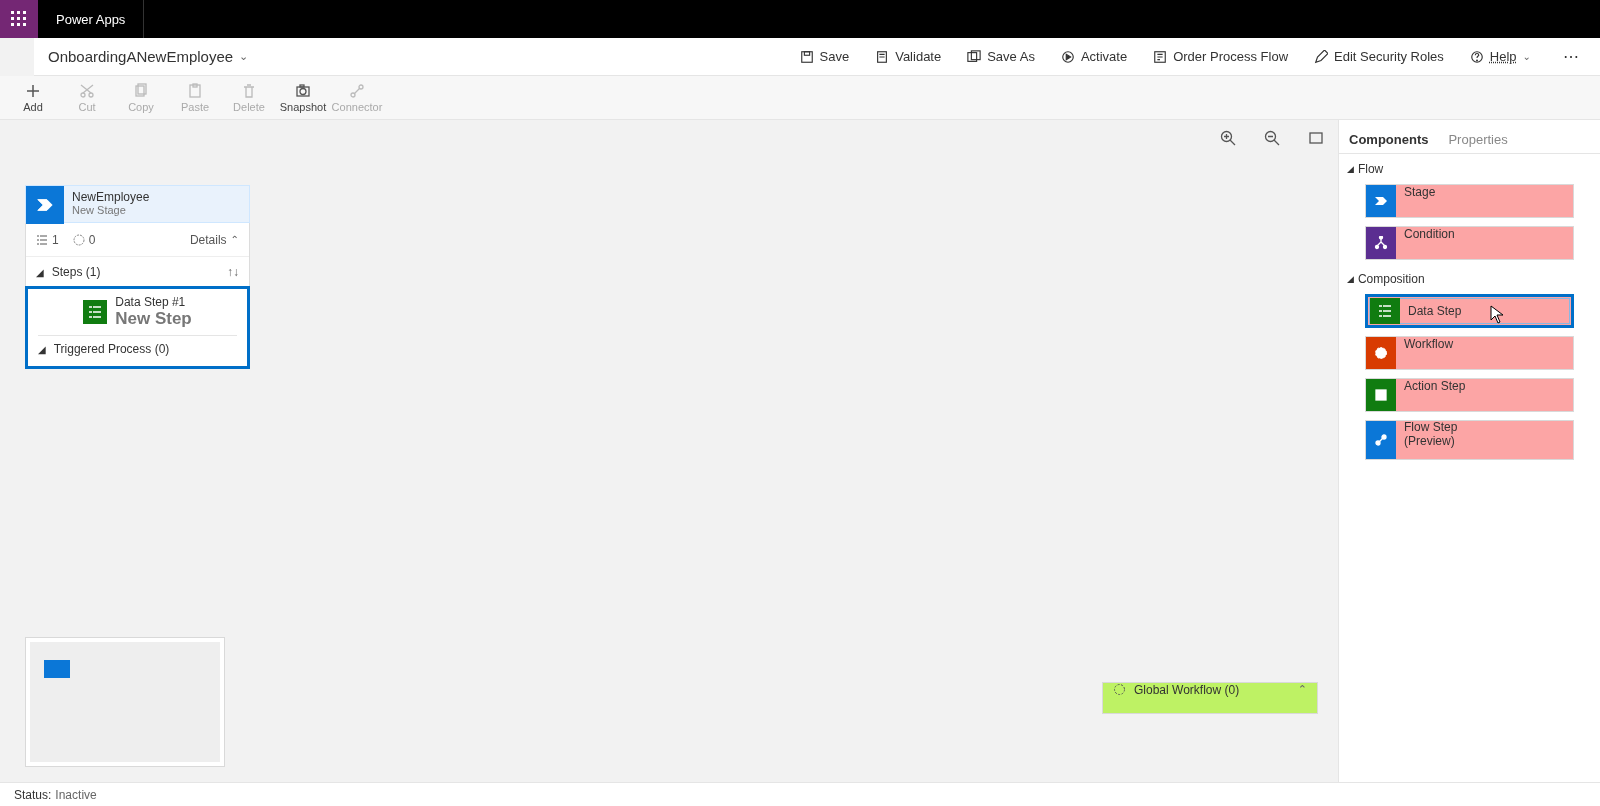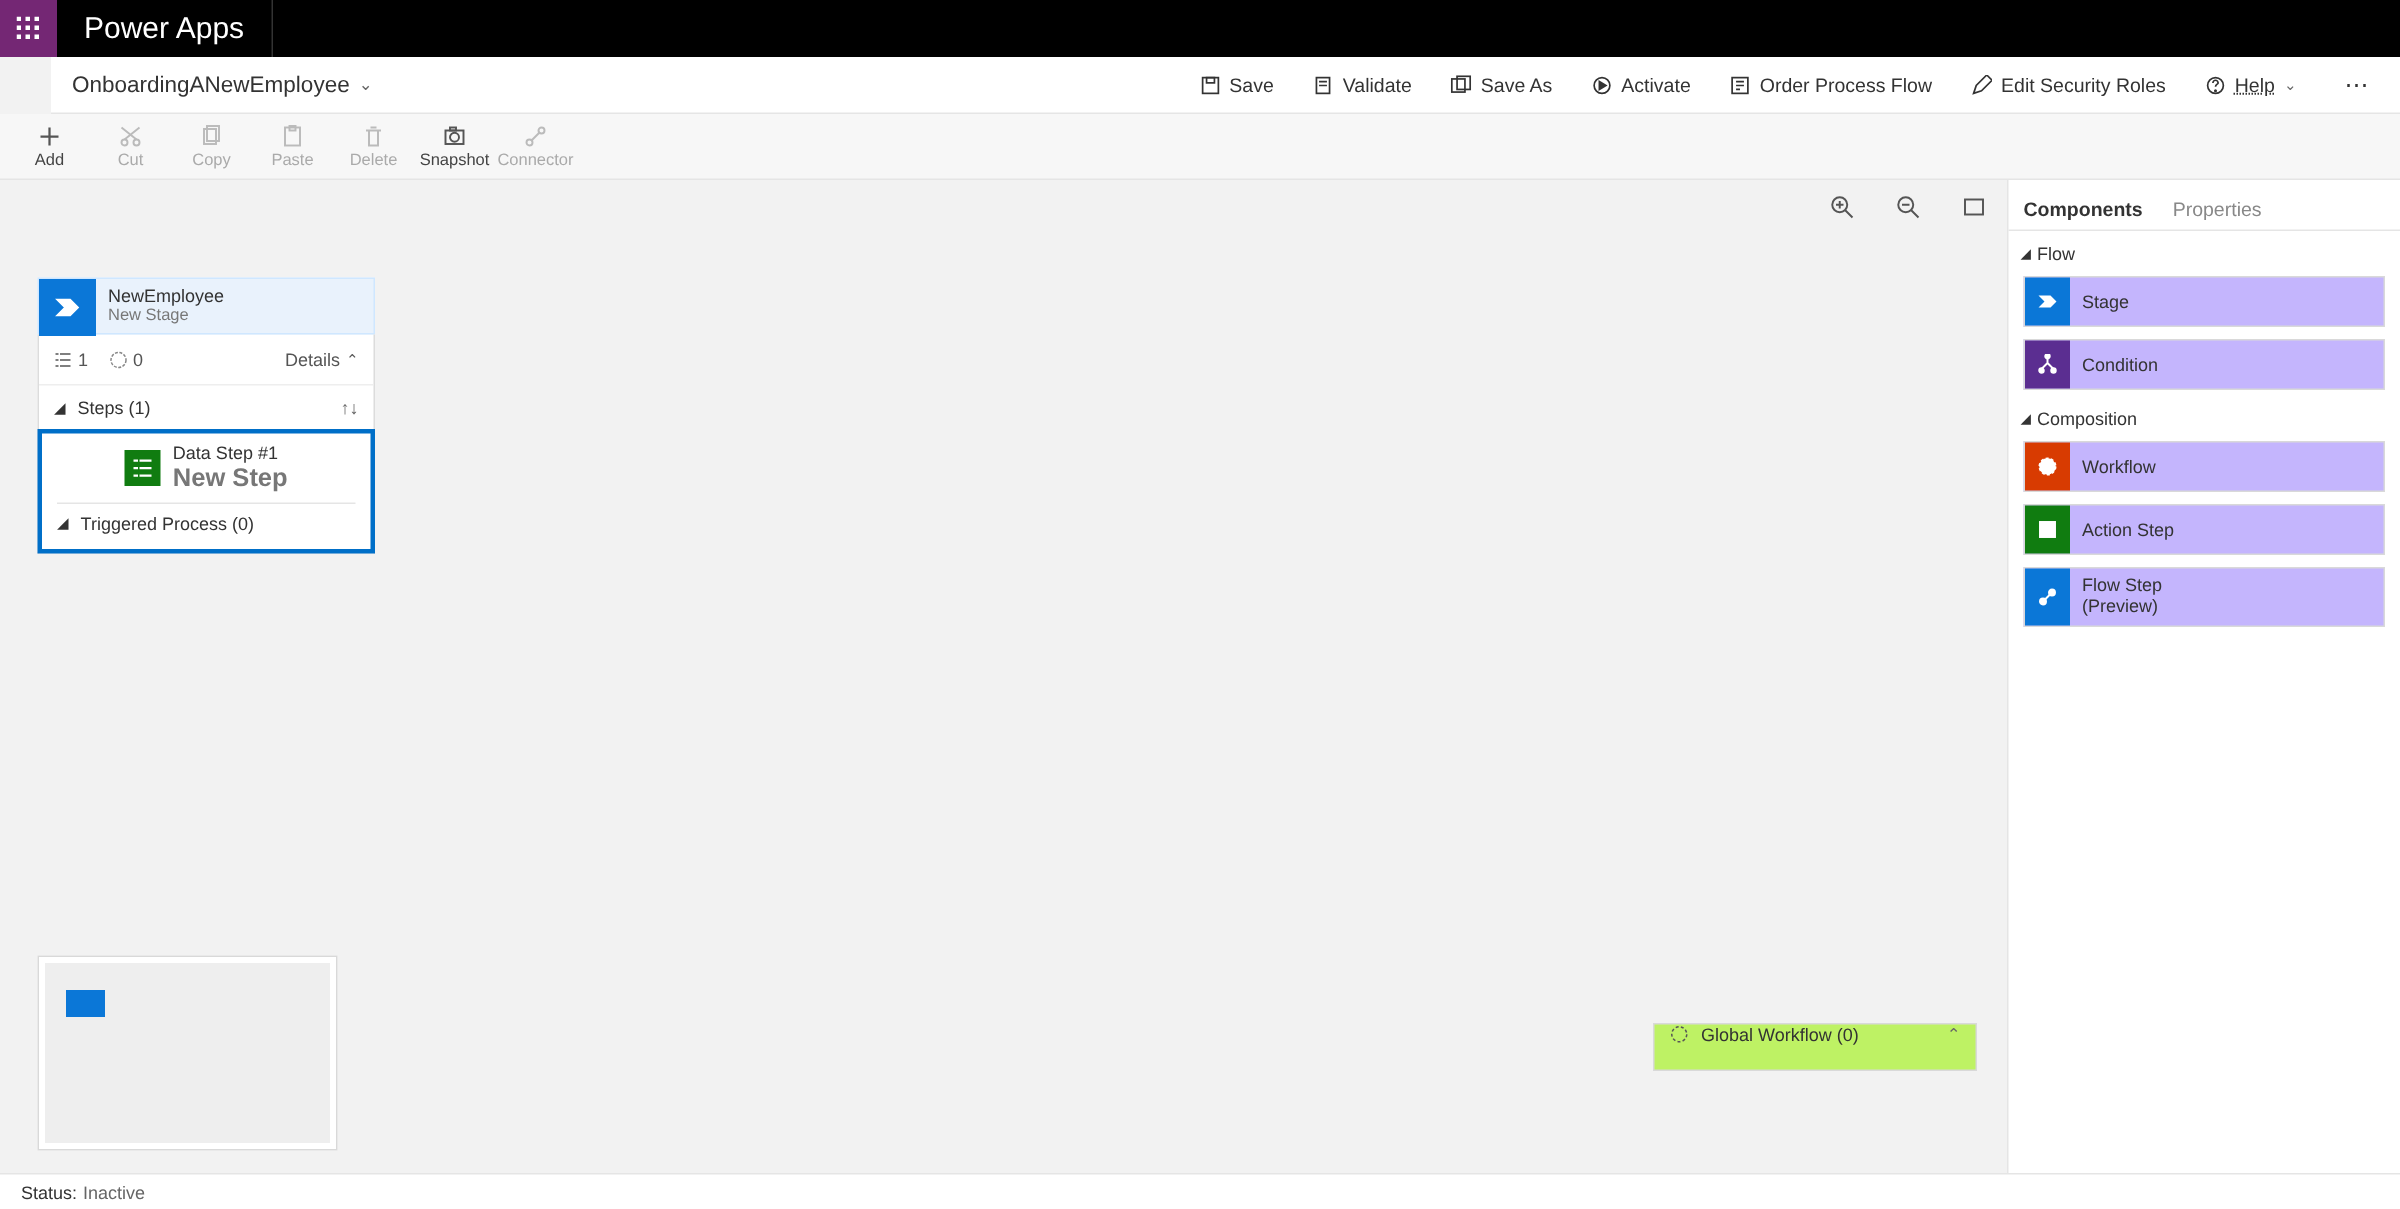--- a/index.html
+++ b/index.html
@@ -2,21 +2,21 @@
 <html><head>
 <meta charset="utf-8">
 <style>
   * { box-sizing: border-box; margin: 0; padding: 0; font-family: "Segoe UI", Arial, sans-serif; }
   html, body { width: 1600px; height: 806px; background: #f2f2f2; overflow: hidden; font-size: 13px; color: #333; }
 
   
   .topbar { height: 38px; background: #000; color: #fff; display: flex; align-items: center; }
   .waffle { width: 38px; height: 38px; background: #742774; display: flex; align-items: center; justify-content: center; cursor: pointer; }
   .waffle svg { width: 16px; height: 16px; fill: #fff; }
-  .app-label { padding: 0 18px; font-size: 20px; border-right: 1px solid #333; height: 38px; display: flex; align-items: center; }
+  .app-label { padding: 0 18px; font-size: 13px; border-right: 1px solid #333; height: 38px; display: flex; align-items: center; }
 
   
   .cmdrow { height: 38px; background: #fff; border-bottom: 1px solid #e5e5e5; display: flex; align-items: center; padding: 0 14px; margin-left: 34px; }
   .doc-title { font-size: 15px; color: #333; display: flex; align-items: center; gap: 6px; }
   .doc-title .chev { font-size: 11px; color: #666; }
   .cmd-right { margin-left: auto; display: flex; align-items: center; gap: 26px; color: #333; }
   .cmd-item { display: flex; align-items: center; gap: 6px; font-size: 13px; cursor: pointer; }
   .cmd-item svg { width: 14px; height: 14px; }
   .help-item { text-decoration: underline; text-decoration-style: dotted; }
   .ellipsis-btn { font-size: 16px; letter-spacing: 1px; cursor: pointer; padding: 0 6px; }
@@ -74,21 +74,21 @@
   .gwtray .spin { margin-right:8px; }
   .gwtray .spin svg { width:13px;height:13px; }
   .gwtray .chev { margin-left:auto; font-size:11px; color:#666; }
 
   
   .rtabs { display:flex; height:34px; align-items:flex-end; gap:20px; padding:0 10px; border-bottom:1px solid #e5e5e5; font-size:13px; }
   .rtab { padding-bottom:6px; color:#888; cursor:pointer; }
   .rtab.active { color:#333; font-weight:600; }
   .rgroup-title { display:flex; align-items:center; gap:4px; padding:8px 10px 4px 8px; font-size:12px; color:#333; }
   .rgroup-title .tri { font-size:9px; }
-  .rentry { display:flex; align-items:center; margin:4px 10px; border:1px solid #d9d9d9; height:34px; font-size:12px; cursor:grab; background:#c4b5fd; }
+  .rentry { display:flex; margin:4px 26px; border:1px solid #d9d9d9; height:34px; font-size:12px; cursor:grab; background:#fca5a5; }
   .rentry .rbox { width:30px; height:100%; display:flex; align-items:center; justify-content:center; }
   .rentry .rbox svg { width:14px; height:14px; fill:#fff; }
   .rentry .rlabel { padding:0 8px; }
   .rentry.twoln { height:40px; }
   .rentry.sel-outer { border:3px solid #006fc8; }
   .rentry.sel-outer .rentry-inner { border:1px solid #88b7e3; display:flex; align-items:center; height:26px; margin:0; }
   .rentry.sel-outer .rbox { height:26px; }
 
   
   .statusbar { height:24px; background:#fff; border-top:1px solid #e5e5e5; display:flex; align-items:center; padding:0 14px; font-size:12px; color:#666; }
@@ -363,20 +363,33 @@
           </svg>
       </div>
       <span class="rlabel">Condition</span>
     </div>
 
     <div class="rgroup-title">
       <span class="tri">◢</span>
       <span>Composition</span>
     </div>
 
+    <div class="rentry sel-outer" style="position:relative; padding:1px;">
+      <div class="rentry-inner" style="width:100%;">
+        <div class="rbox" style="background:#107c10;">
+          <svg viewBox="0 0 14 14">
+              <path d="M1 2h3M5 2h8M1 7h3M5 7h8M1 12h3M5 12h8" stroke="#fff" stroke-width="1.5"></path>
+            </svg>
+        </div>
+        <span class="rlabel">Data Step</span>
+      </div>
+      <svg class="cursor-img" style="left:122px; top:8px;" viewBox="0 0 14 20">
+          <path d="M1 1l0 14 4-4 3 7 2-1-3-7h6z" fill="#fff" stroke="#000" stroke-width="1"></path>
+        </svg>
+    </div>
 
     <div class="rentry">
       <div class="rbox" style="background:#d83b01;">
         <svg viewBox="0 0 14 14" fill="none" stroke="#fff" stroke-width="1" stroke-dasharray="2 1.5">
             <circle cx="7" cy="7" r="5.5"></circle>
           </svg>
       </div>
       <span class="rlabel">Workflow</span>
     </div>
     <div class="rentry">

